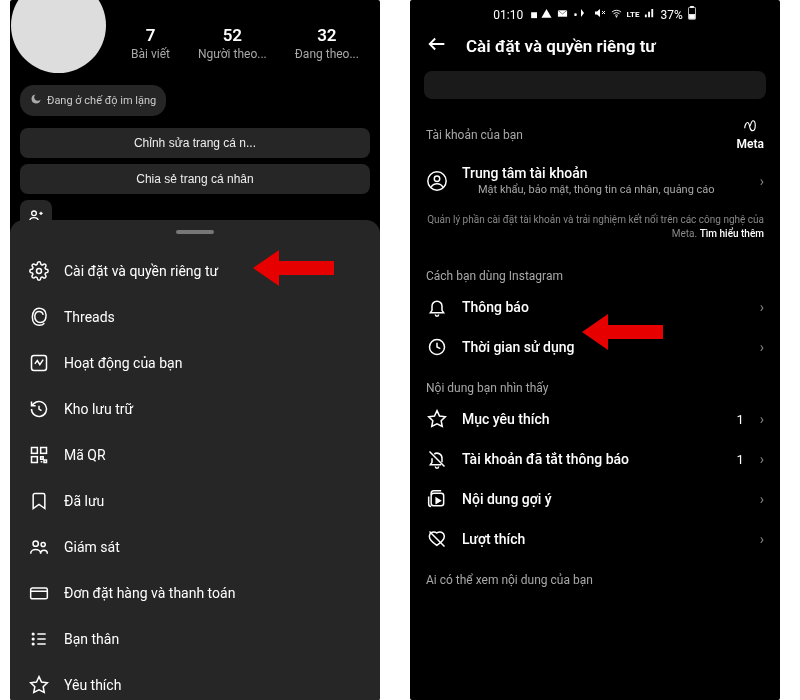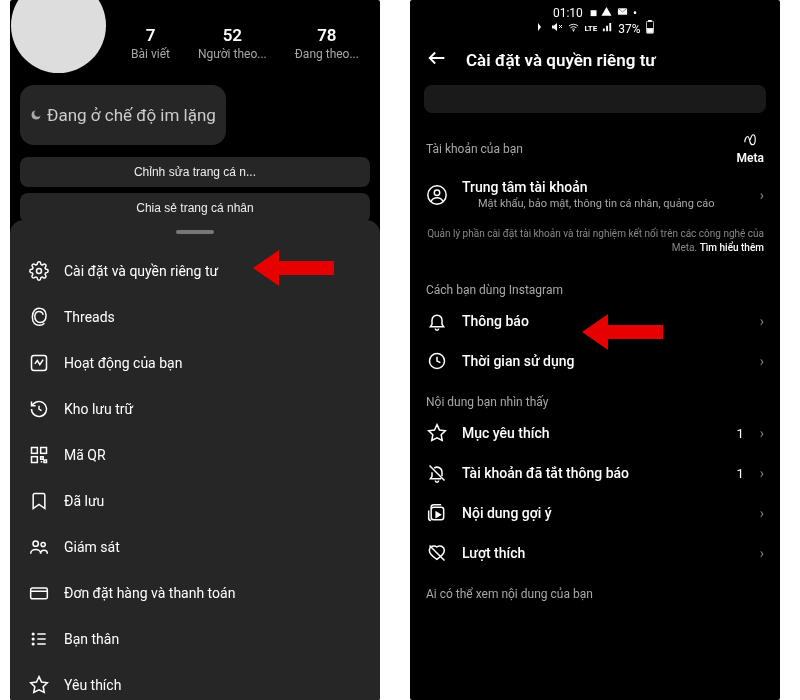--- a/index.html
+++ b/index.html
@@ -58,22 +58,22 @@
       color: #a8a8a8;
       margin-top: 2px;
     }
 
     .chip {
       display: inline-flex;
       align-items: center;
       gap: 5px;
       background: #262626;
       border-radius: 14px;
-      padding: 20px 10px;
-      font-size: 17px;
+      padding: 8px 10px;
+      font-size: 11px;
       color: #ccc;
       margin: 12px 0 0 10px;
     }
 
     .actions-row {
       display: flex;
       gap: 6px;
       padding: 12px 10px 0;
       flex-direction: column;
     }
@@ -165,21 +165,20 @@
     }
 
     
     .status-bar {
       display: flex;
       justify-content: center;
       align-items: center;
       padding: 6px 12px 2px;
       font-size: 12px;
       color: #fff;
-      flex-direction: column;
     }
     .status-left, .status-right {
       display: flex;
       align-items: center;
       gap: 4px;
     }
     .header-bar {
       display: flex;
       align-items: center;
       gap: 18px;
@@ -287,21 +286,21 @@
     <div class="stats">
       <div class="stat">
         <div class="stat-num">7</div>
         <div class="stat-label">Bài viết</div>
       </div>
       <div class="stat">
         <div class="stat-num">52</div>
         <div class="stat-label">Người theo...</div>
       </div>
       <div class="stat">
-        <div class="stat-num">78</div>
+        <div class="stat-num">32</div>
         <div class="stat-label">Đang theo...</div>
       </div>
     </div>
   </div>
 
   <div class="chip">
     <span>
       <svg width="12" height="12" viewBox="0 0 24 24" fill="#aaa">
           <path d="M21 12.79A9 9 0 1111.21 3a7 7 0 109.79 9.79z"></path>
         </svg>

